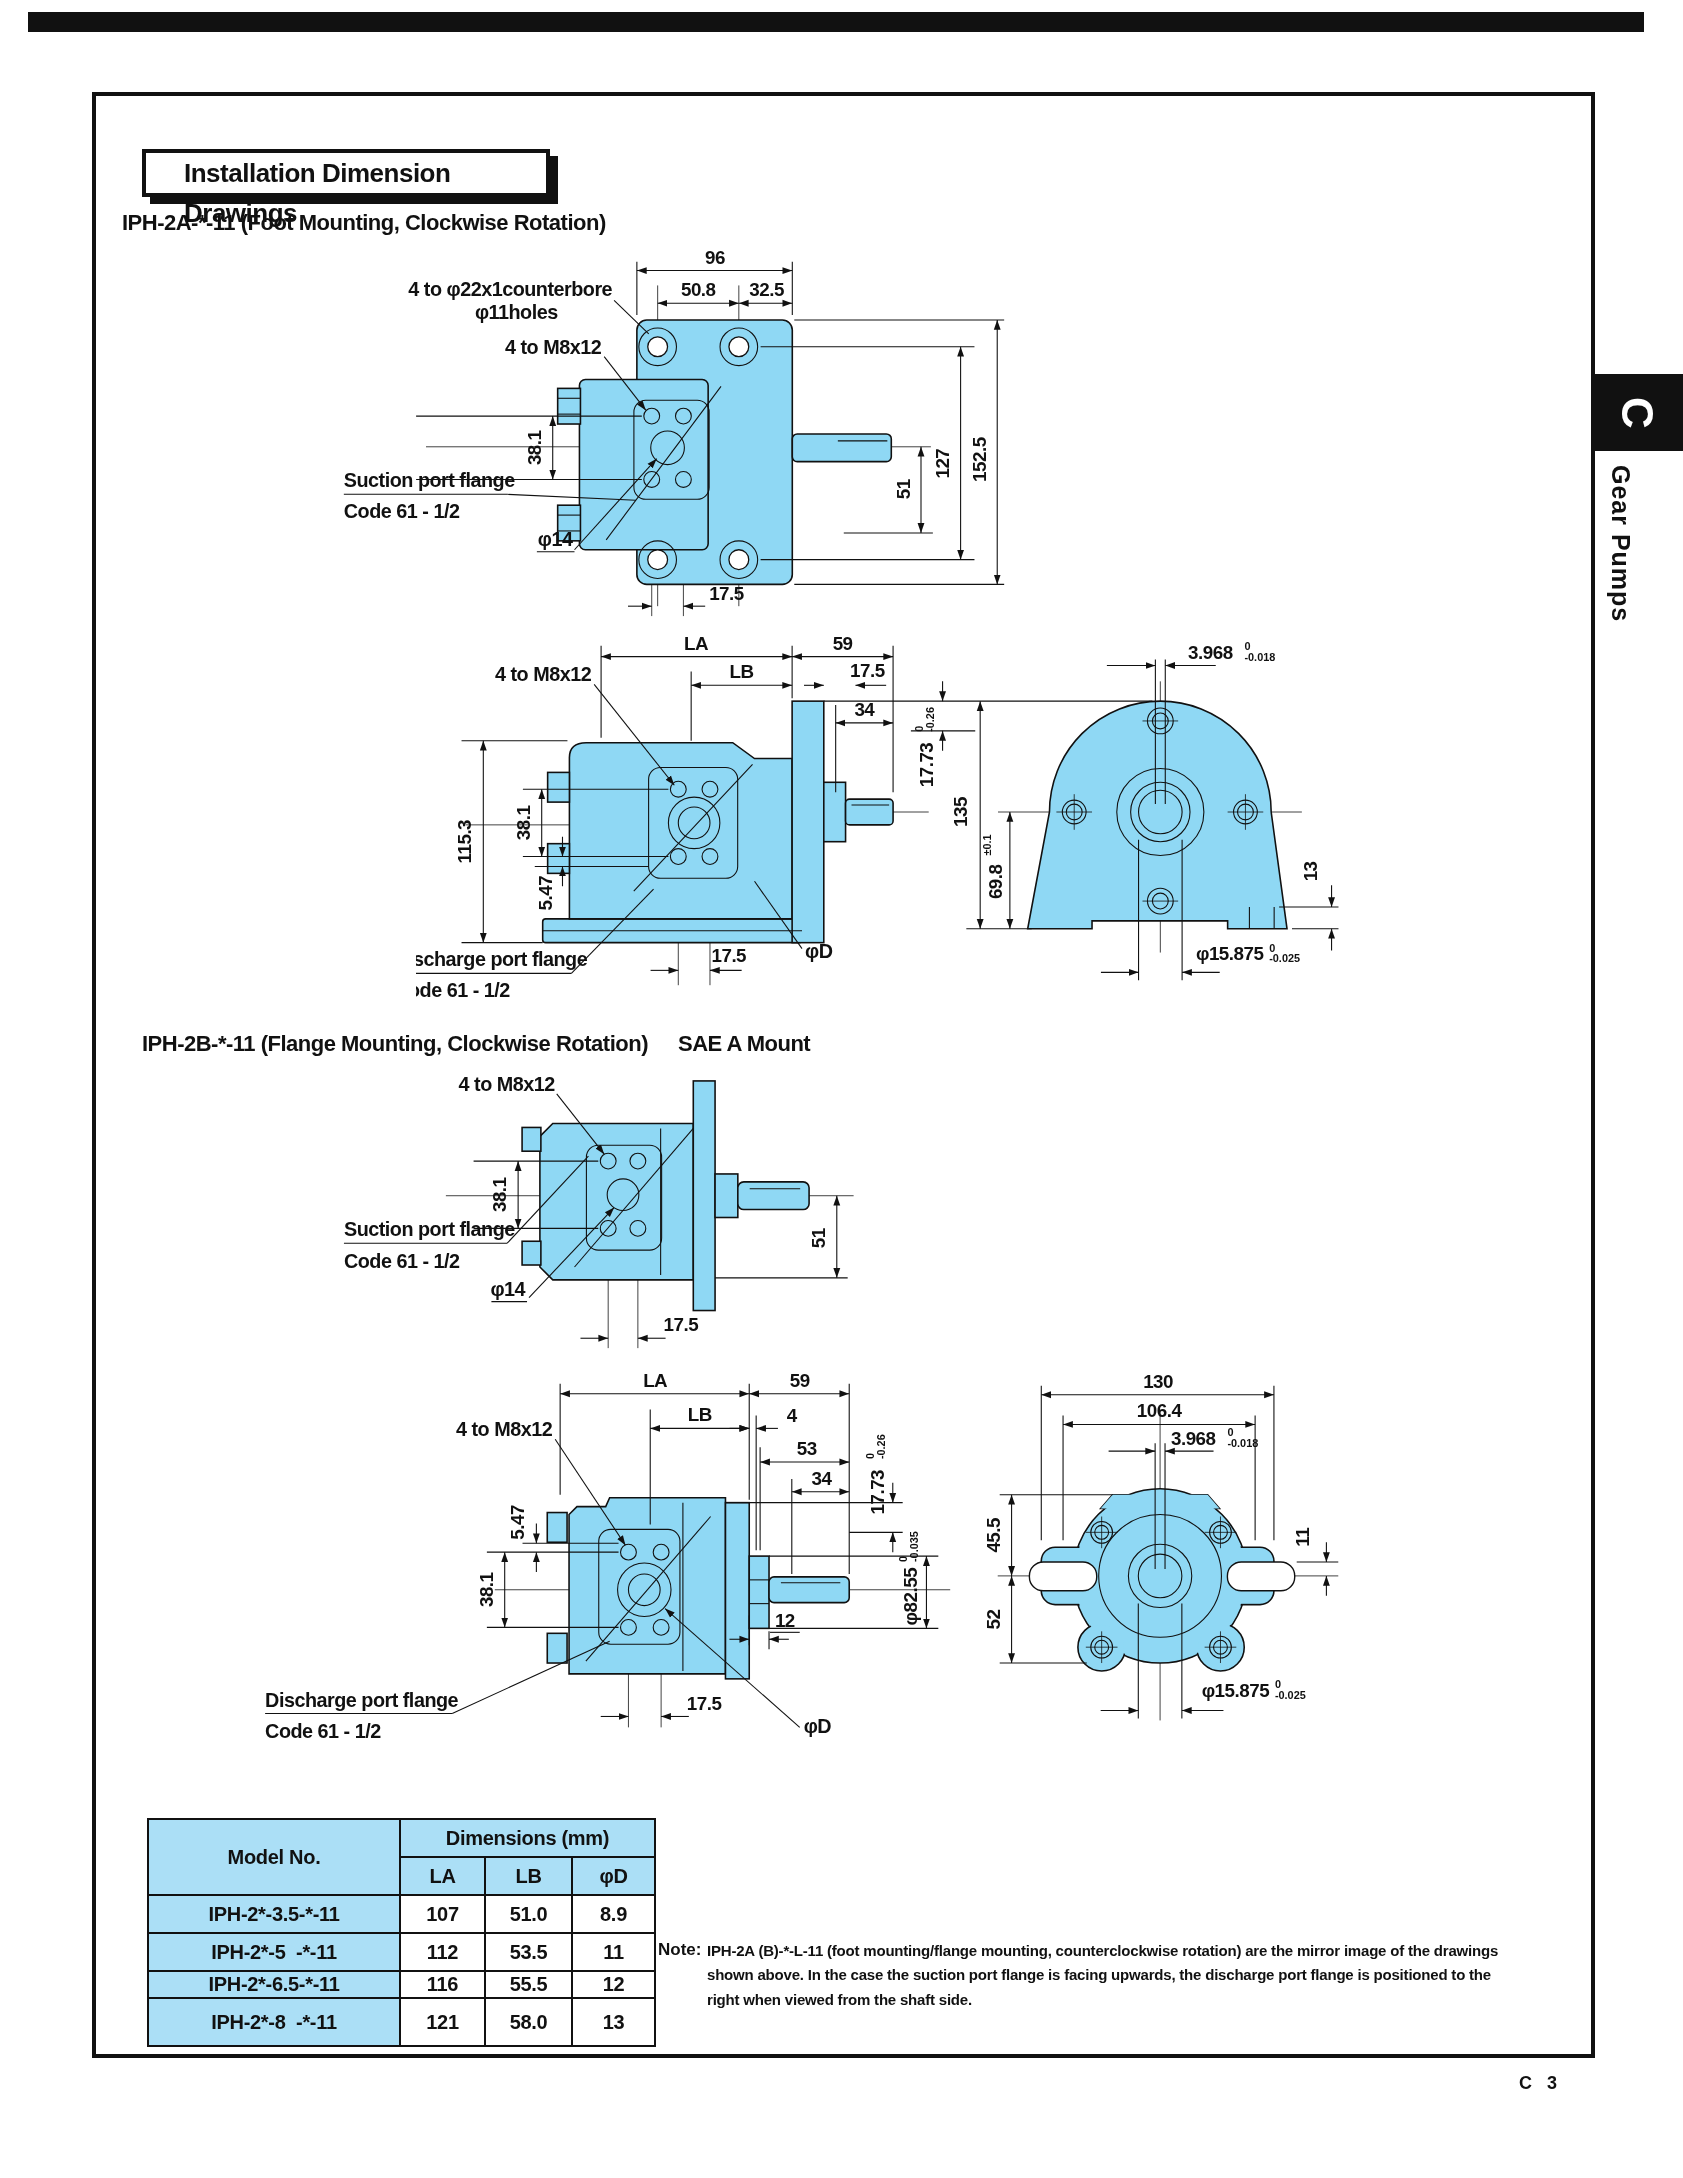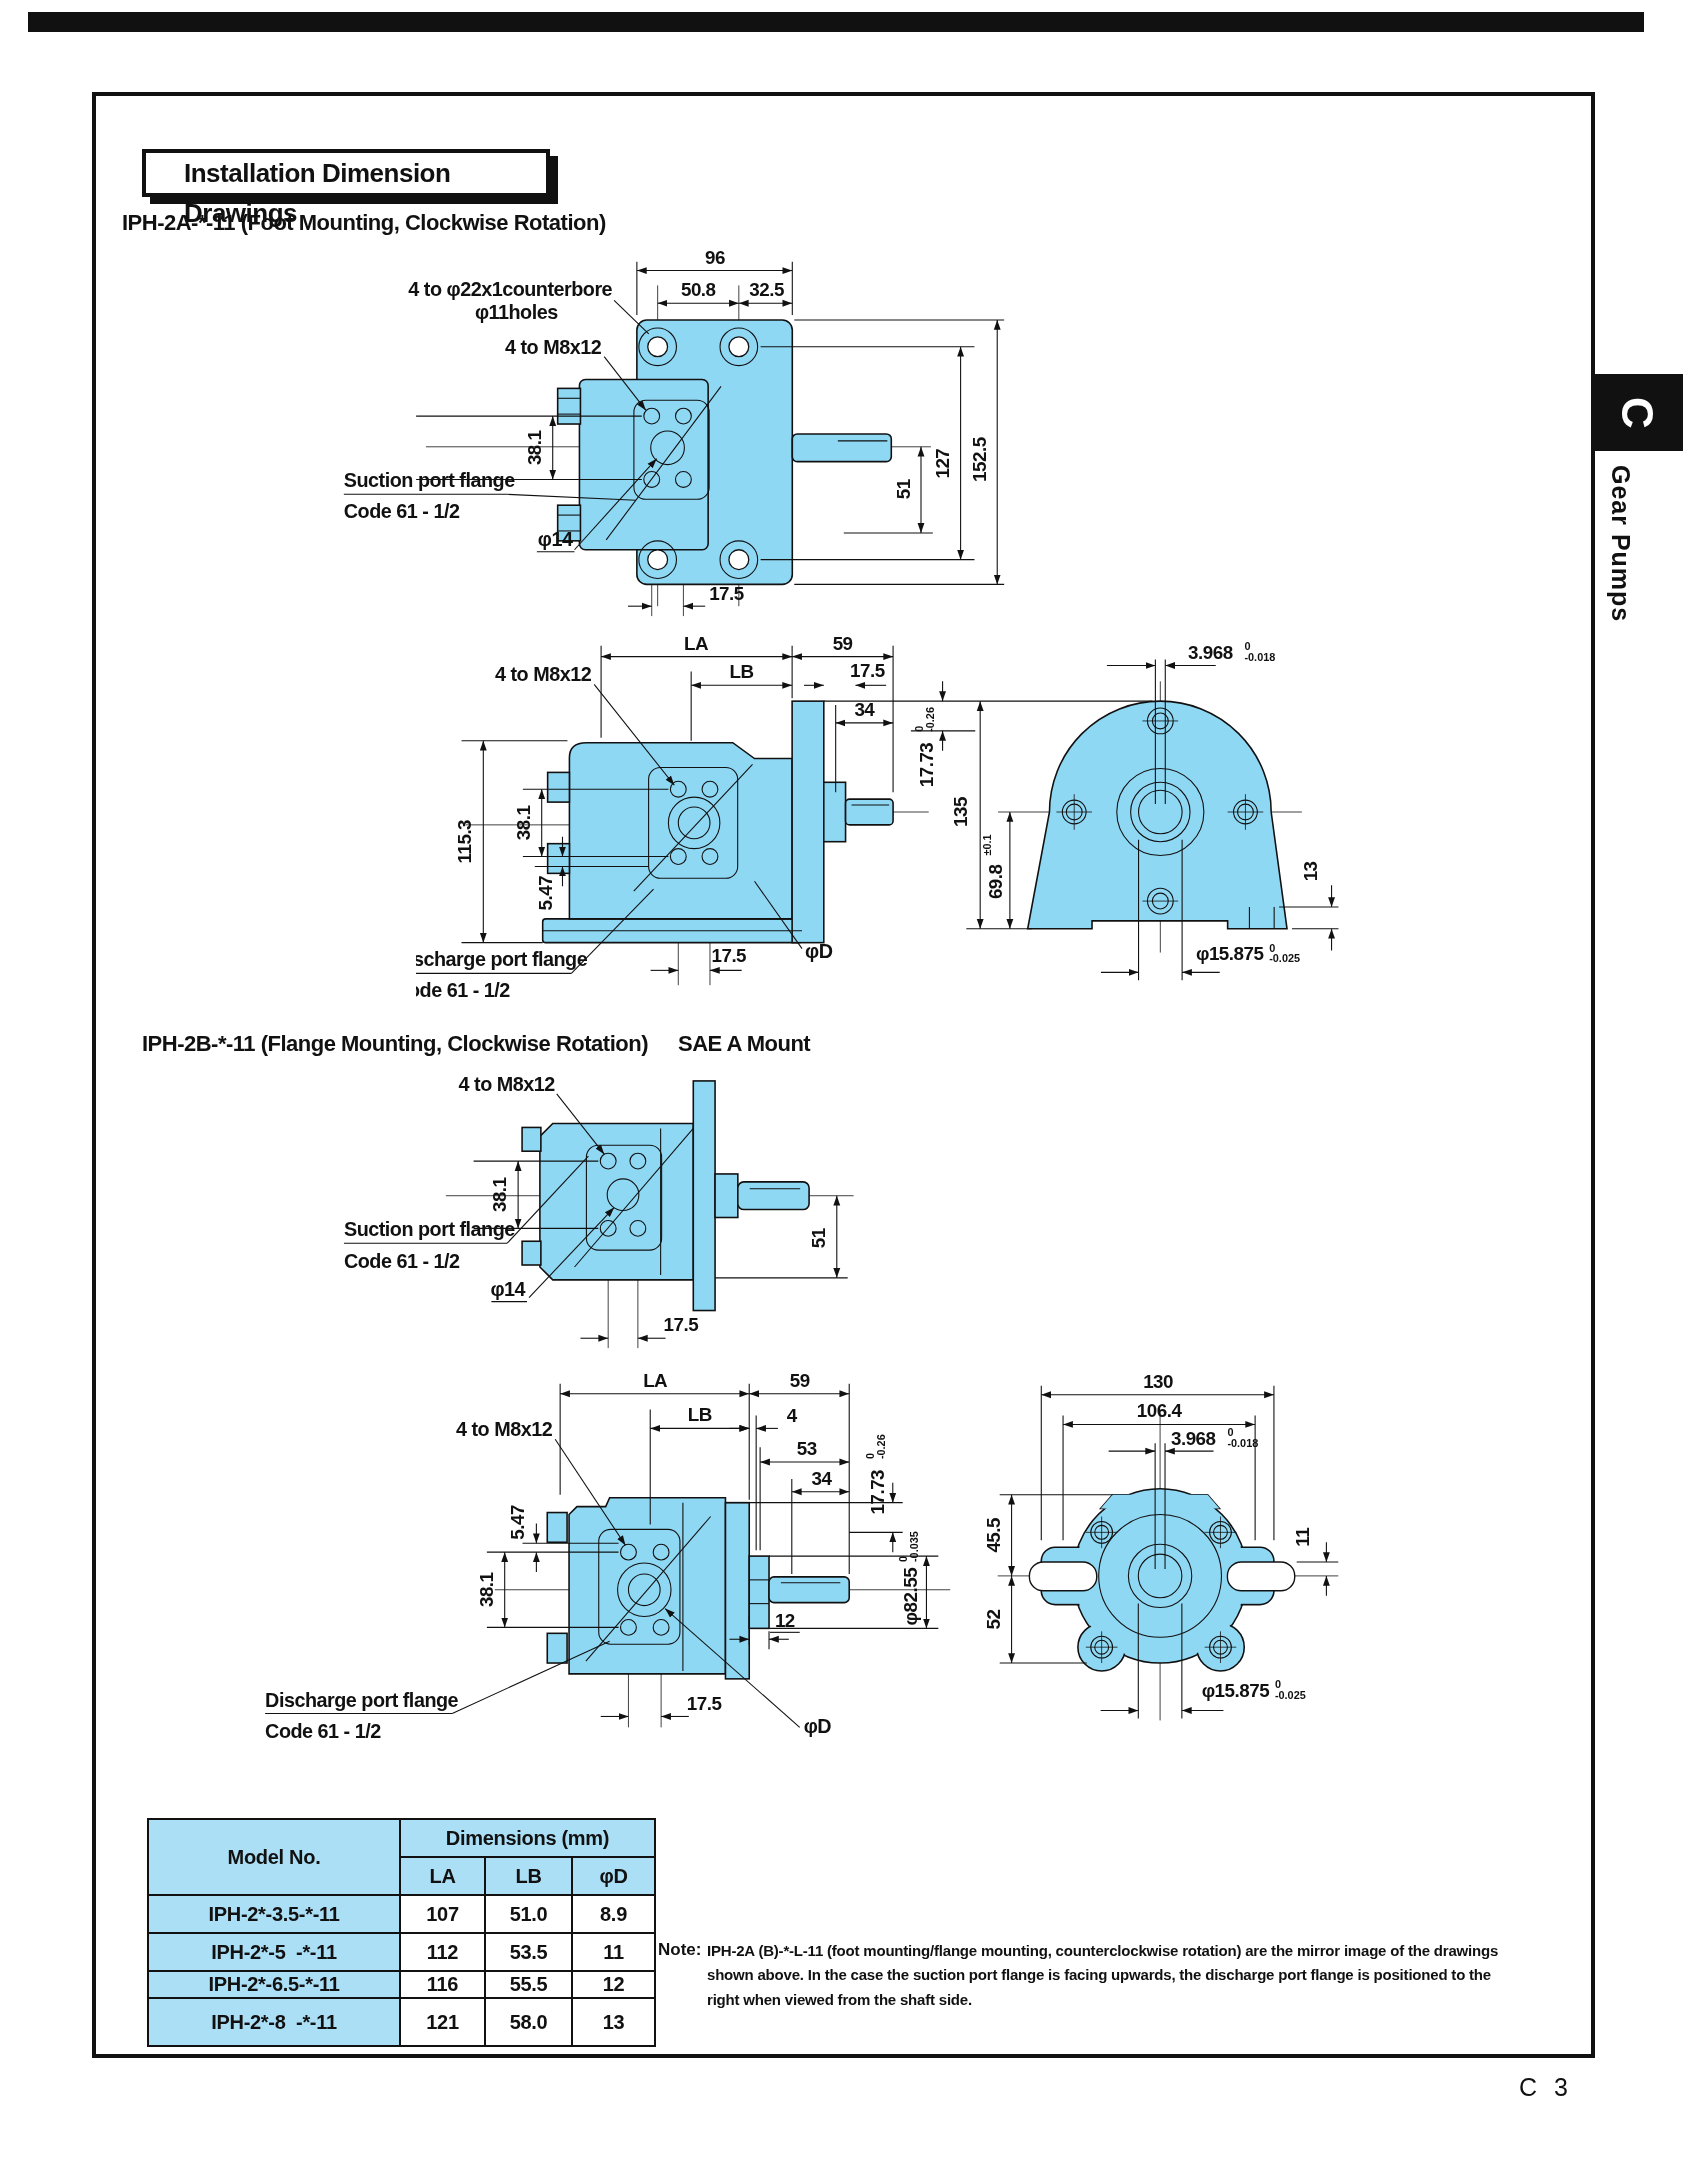--- a/index.html
+++ b/index.html
@@ -9,21 +9,21 @@
   .bar{background:#111;}
   .pageborder{border:4px solid #111;}
   .titlebox{border:4px solid #111;background:#fff;box-shadow:8px 7px 0 #111;
      font-size:26px;font-weight:bold;letter-spacing:-0.5px;line-height:40px;padding-left:38px;}
   .h1{font-size:22px;font-weight:bold;letter-spacing:-0.5px;}
   .sub{margin-left:30px;}
   .tab-c{background:#111;color:#fff;display:flex;align-items:center;justify-content:center;
      font-size:44px;font-weight:bold;}
   .tab-c span{transform:rotate(90deg);}
   .vtext{writing-mode:vertical-rl;font-size:25px;font-weight:bold;letter-spacing:1px;}
-  .pagenum{font-size:25px;font-weight:normal;letter-spacing:5px;}
+  .pagenum{font-size:18px;font-weight:bold;letter-spacing:5px;}
   
   svg text{font-family:"Liberation Sans",sans-serif;}
   .ol{fill:#8fd8f4;stroke:#111;stroke-width:1.6;}
   .olf{fill:#8fd8f4;stroke:none;}
   .slot{fill:#fff;stroke:#111;stroke-width:1.4;}
   .tl{stroke:#111;stroke-width:1.1;fill:none;}
   .cl{stroke:#111;stroke-width:0.8;fill:none;}
   .dim{stroke:#111;stroke-width:1.1;fill:none;marker-start:url(#ar);marker-end:url(#ar);}
   .dime{stroke:#111;stroke-width:1.1;fill:none;marker-end:url(#ar);}
   .dt{font-size:19px;font-weight:bold;fill:#111;letter-spacing:-0.5px;}

